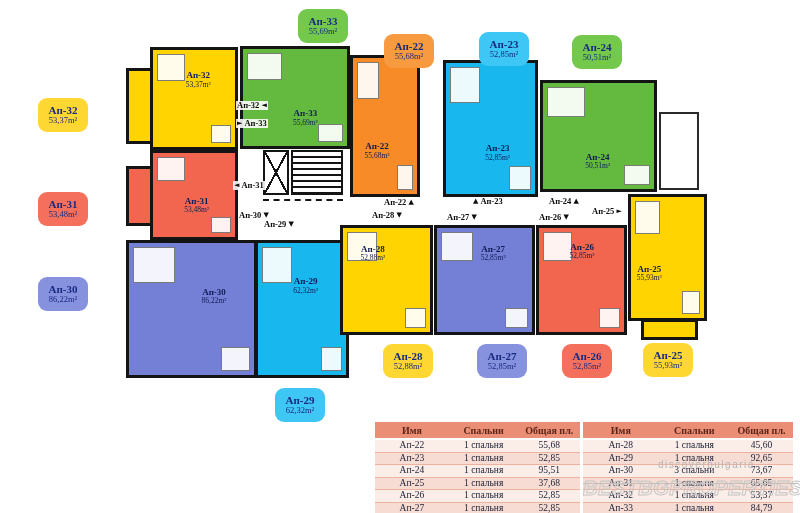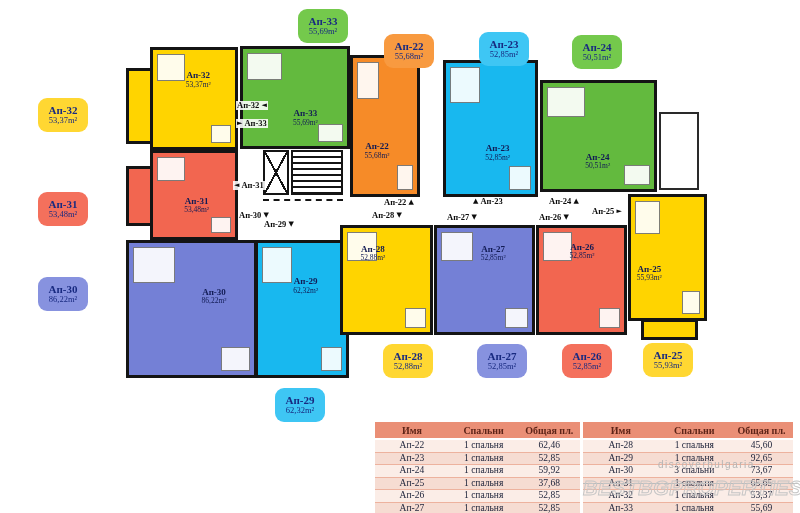--- a/index.html
+++ b/index.html
@@ -307,31 +307,31 @@
       <tr>
         <th style="background-color: rgb(234, 143, 118);">Имя</th>
         <th style="background-color: rgb(234, 143, 118);">Спальни</th>
         <th style="background-color: rgb(234, 143, 118);">Общая пл.</th>
       </tr>
     </thead>
     <tbody>
         <tr>
         <td>Ап-22</td>
         <td>1 спальня</td>
-        <td>62,46</td>
+        <td>55,68</td>
       </tr>
         <tr>
         <td>Ап-23</td>
         <td>1 спальня</td>
         <td>52,85</td>
       </tr>
         <tr>
         <td>Ап-24</td>
         <td>1 спальня</td>
-        <td>59,92</td>
+        <td>95,51</td>
       </tr>
         <tr>
         <td>Ап-25</td>
         <td>1 спальня</td>
         <td>37,68</td>
       </tr>
         <tr>
         <td>Ап-26</td>
         <td>1 спальня</td>
         <td>52,85</td>
@@ -379,21 +379,21 @@
         <td>65,65</td>
       </tr>
         <tr>
         <td>Ап-32</td>
         <td>1 спальня</td>
         <td>53,37</td>
       </tr>
         <tr>
         <td>Ап-33</td>
         <td>1 спальня</td>
-        <td>55,69</td>
+        <td>84,79</td>
       </tr>
       </tbody>
   </table>
 
   <div id="wmSmall">discoverbulgaria</div>
   <div id="wmRule"></div>
   <div id="wmLarge">BESTBGPROPERTIES</div>
 
 </div>
 

